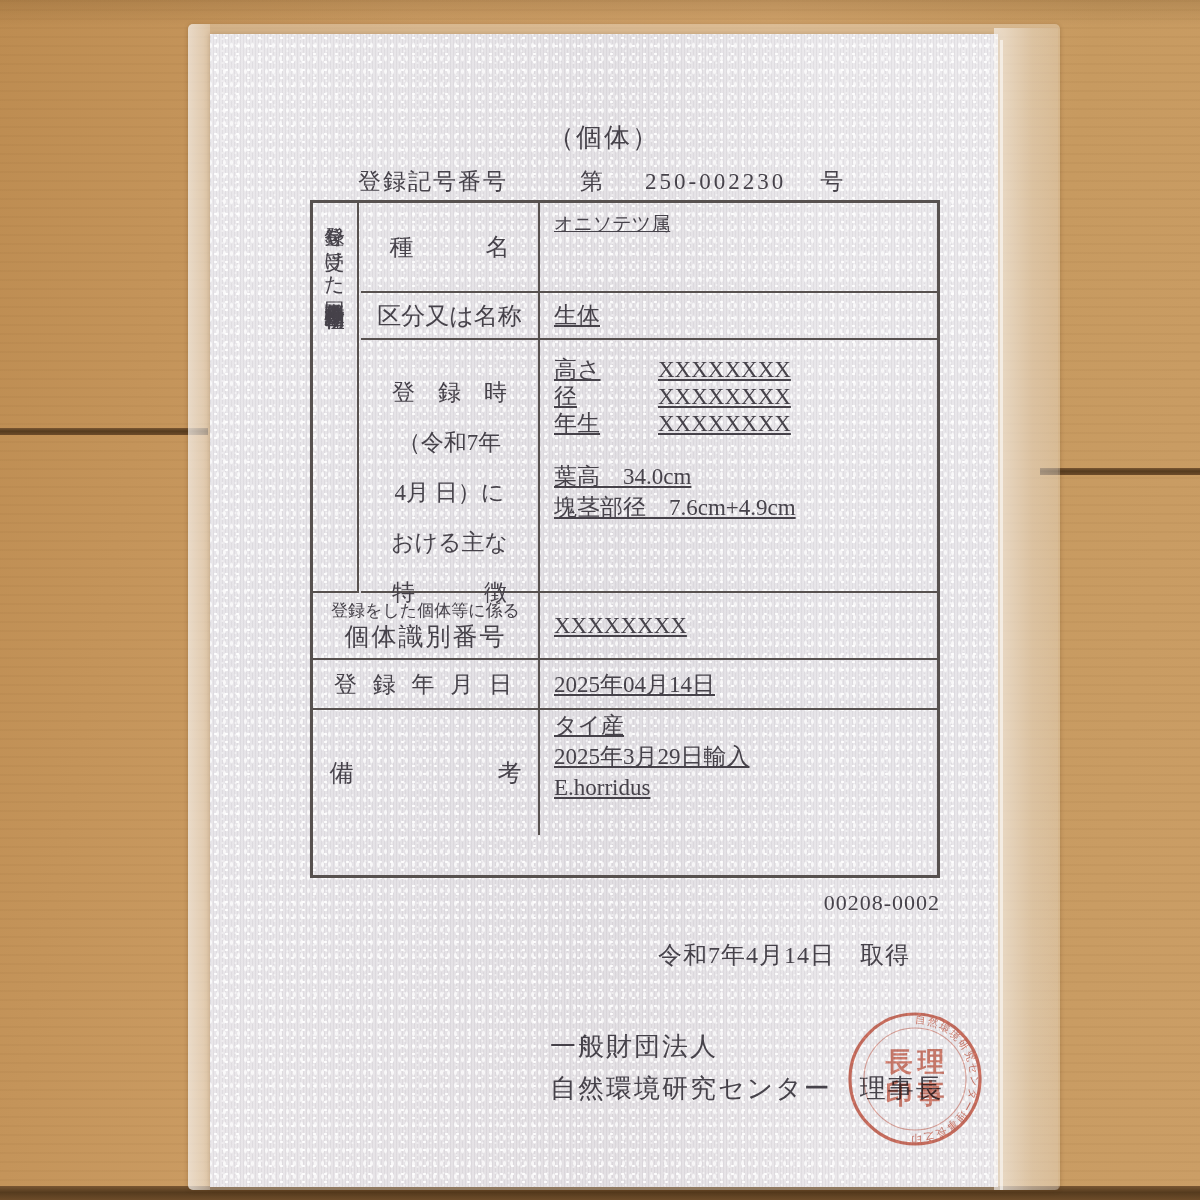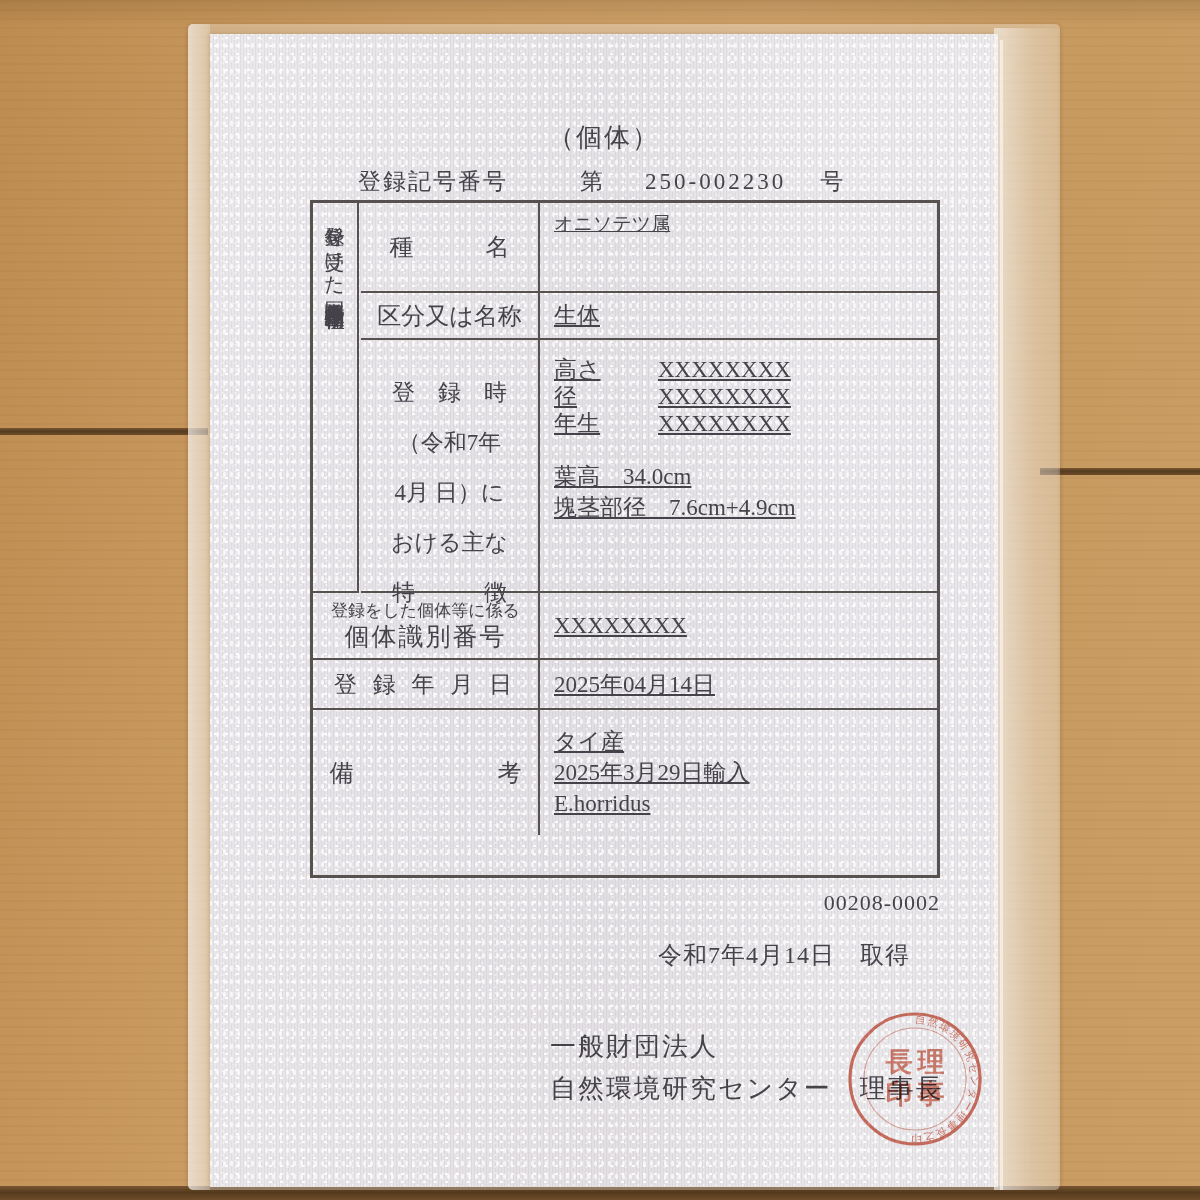--- a/index.html
+++ b/index.html
@@ -67,21 +67,21 @@
   .w-wide{width:227px;}
   .fs22{font-size:22px;} .fs23{font-size:23px;} .fs24{font-size:24px;}
   .feat-label{justify-content:flex-start;padding-top:28px;}
   .feat-label .line{font-size:23px;line-height:50px;text-align:center;}
   .meas{display:flex;font-size:23px;line-height:27px;}
   .meas .m-name{width:104px;}
   .notes{margin-top:24px;font-size:23px;line-height:31px;}
   .id-small{font-size:17px;line-height:22px;}
   .id-big{font-size:25px;line-height:30px;letter-spacing:2px;}
   .v-top{justify-content:flex-start;padding-top:8px;}
-  .remarks-v{justify-content:flex-start;padding-top:16px;font-size:23px;line-height:31px;}
+  .remarks-v{justify-content:flex-start;font-size:23px;line-height:31px;}
   .serial{position:absolute;right:58px;top:856px;font-size:22px;letter-spacing:1px;}
   .acquired{position:absolute;left:448px;top:905px;font-size:24px;letter-spacing:1px;}
   .issuer1{position:absolute;left:340px;top:995px;font-size:26px;letter-spacing:2px;}
   .issuer2{position:absolute;left:340px;top:1037px;font-size:26px;letter-spacing:2px;}
   .seal{position:absolute;left:635px;top:975px;width:140px;height:140px;
     mix-blend-mode:multiply;opacity:0.88;}
 </style>
 </head>
 <body>
 

